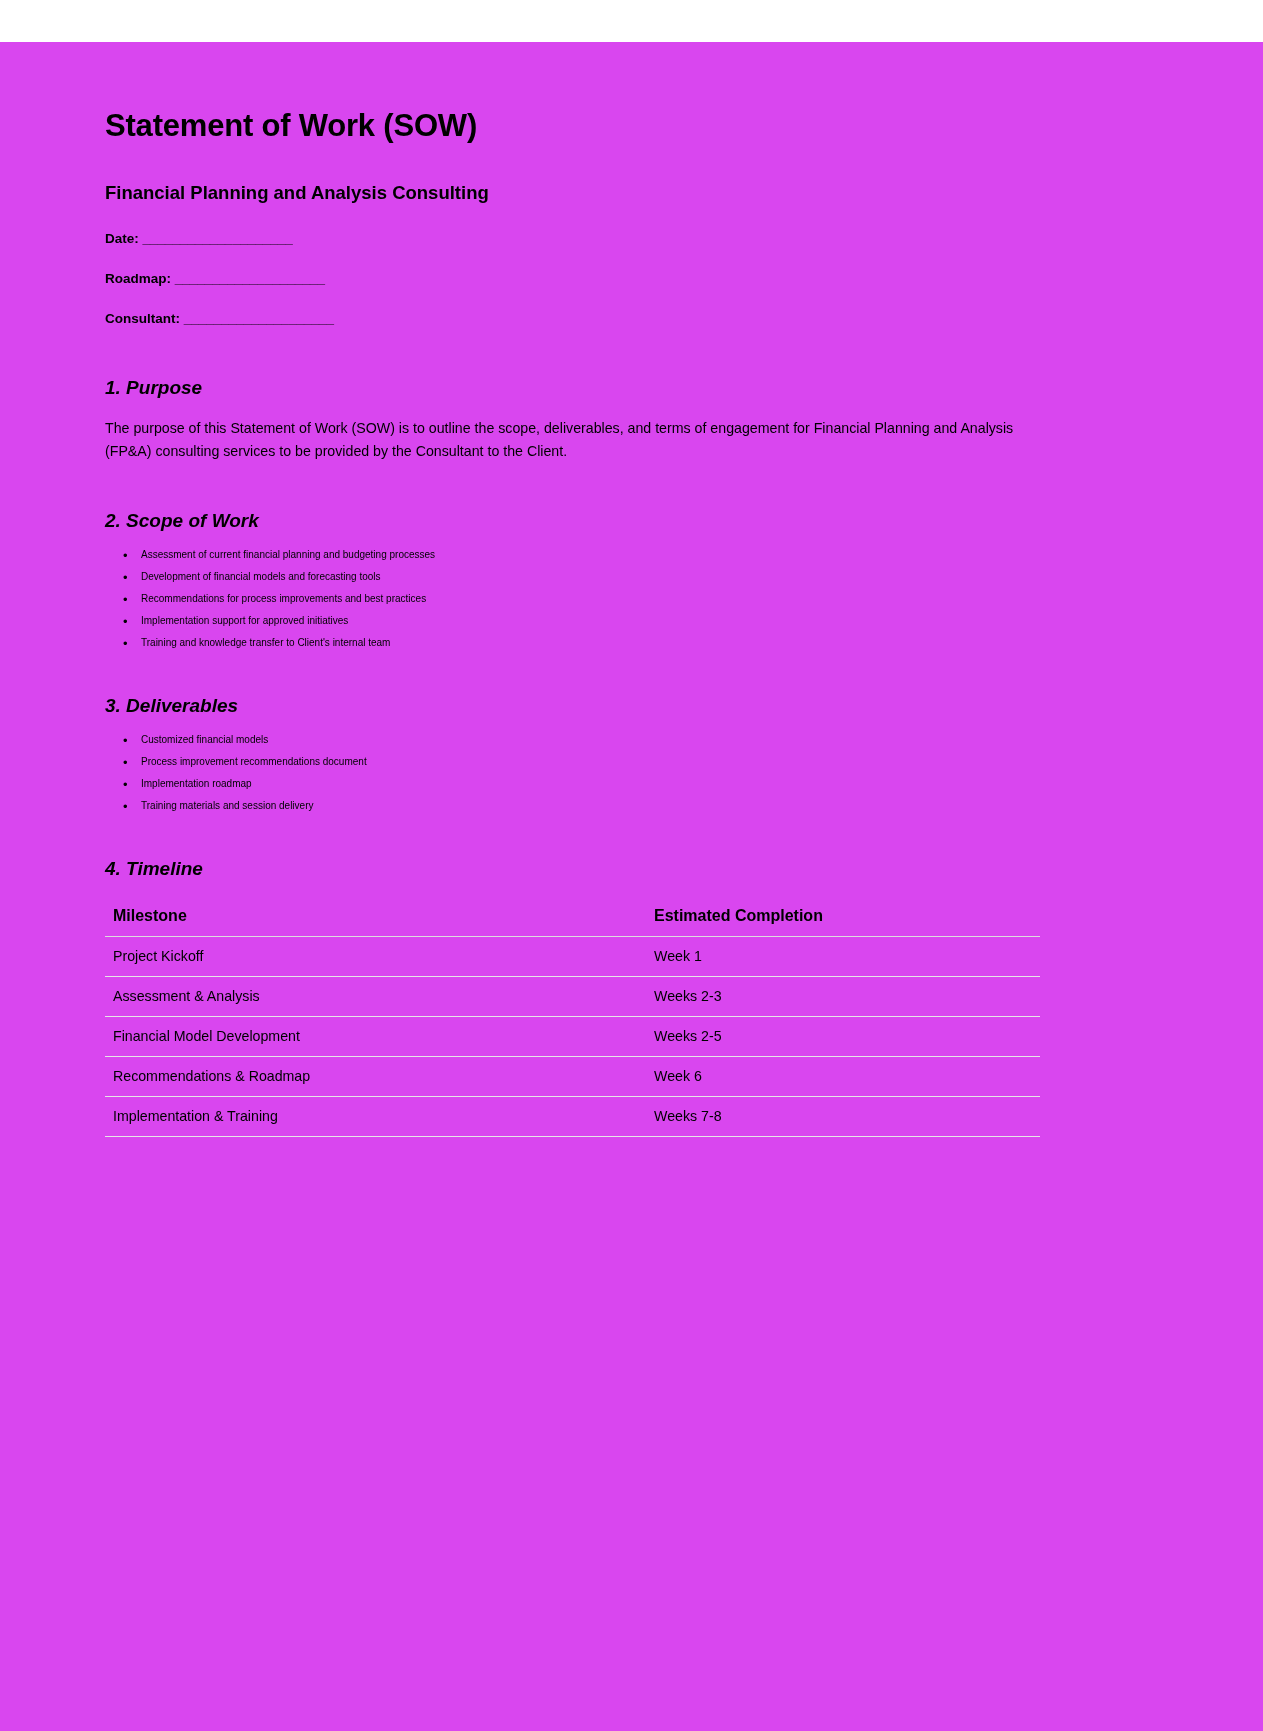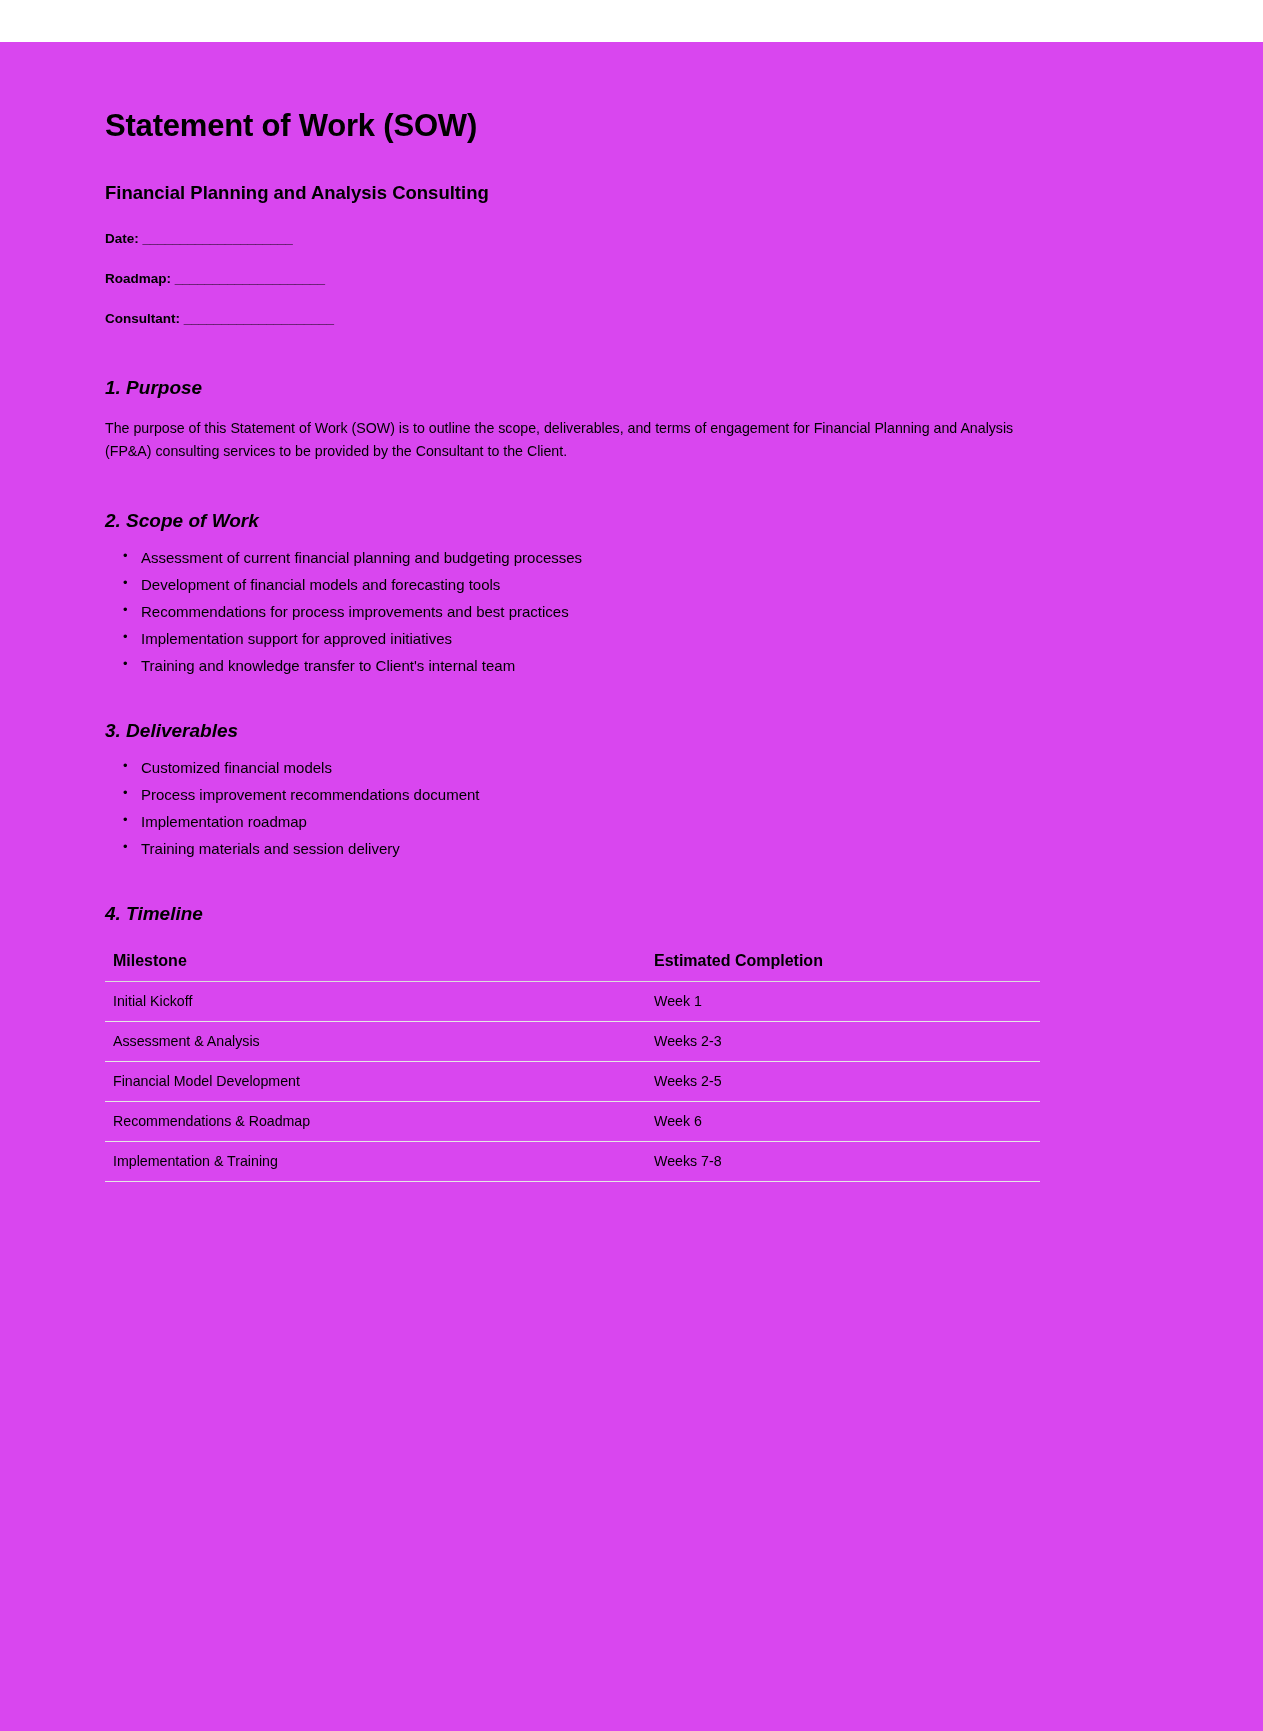--- a/index.html
+++ b/index.html
@@ -72,21 +72,21 @@
     line-height: 1.62;
     margin: 0 0 4px 0;
     max-width: 930px;
   }
   ul.bullets {
     margin: 0;
     padding: 0 0 0 36px;
     list-style: none;
   }
   ul.bullets li {
-    font-size: 15px;
+    font-size: 10px;
     line-height: 1.0;
     margin: 0 0 12px 0;
     position: relative;
     padding-left: 0;
   }
   ul.bullets li:before {
     content: "\2022";
     position: absolute;
     left: -18px;
     top: -1px;
@@ -162,21 +162,21 @@
       <h3 class="section-heading">4. Timeline</h3>
       <table class="timeline-table">
         <thead>
           <tr>
             <th class="col-milestone">Milestone</th>
             <th>Estimated Completion</th>
           </tr>
         </thead>
         <tbody>
           <tr>
-            <td class="col-milestone">Initial Kickoff</td>
+            <td class="col-milestone">Project Kickoff</td>
             <td>Week 1</td>
           </tr>
           <tr>
             <td class="col-milestone">Assessment &amp; Analysis</td>
             <td>Weeks 2-3</td>
           </tr>
           <tr>
             <td class="col-milestone">Financial Model Development</td>
             <td>Weeks 2-5</td>
           </tr>

